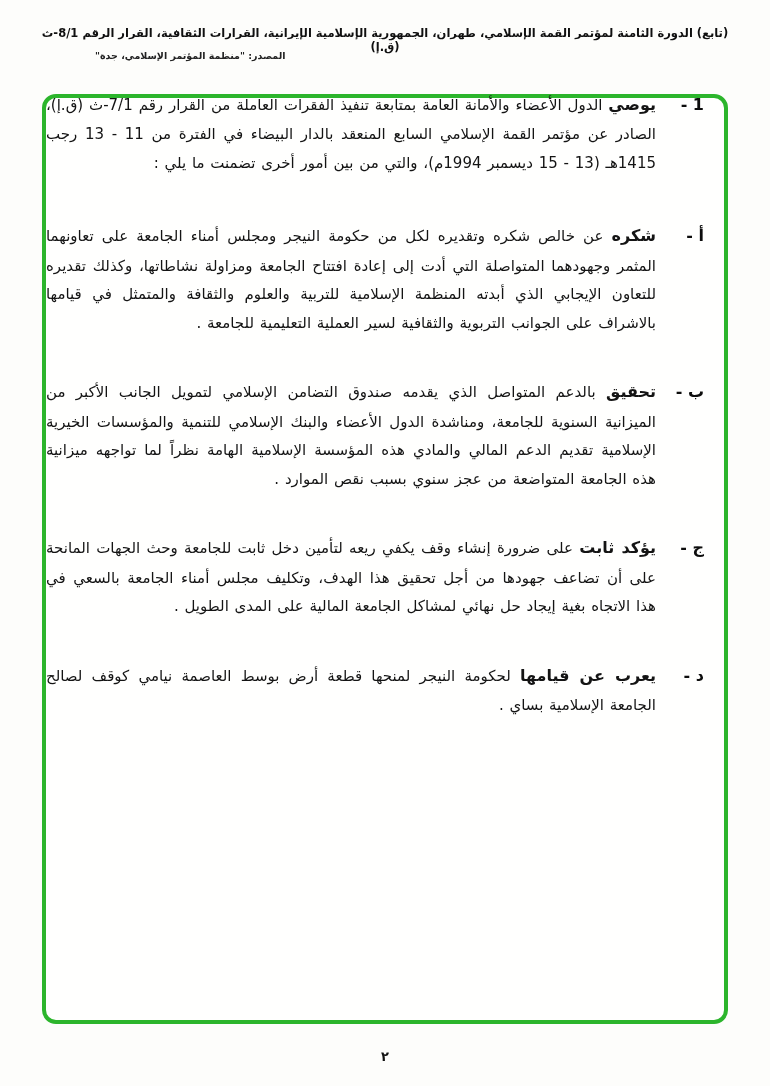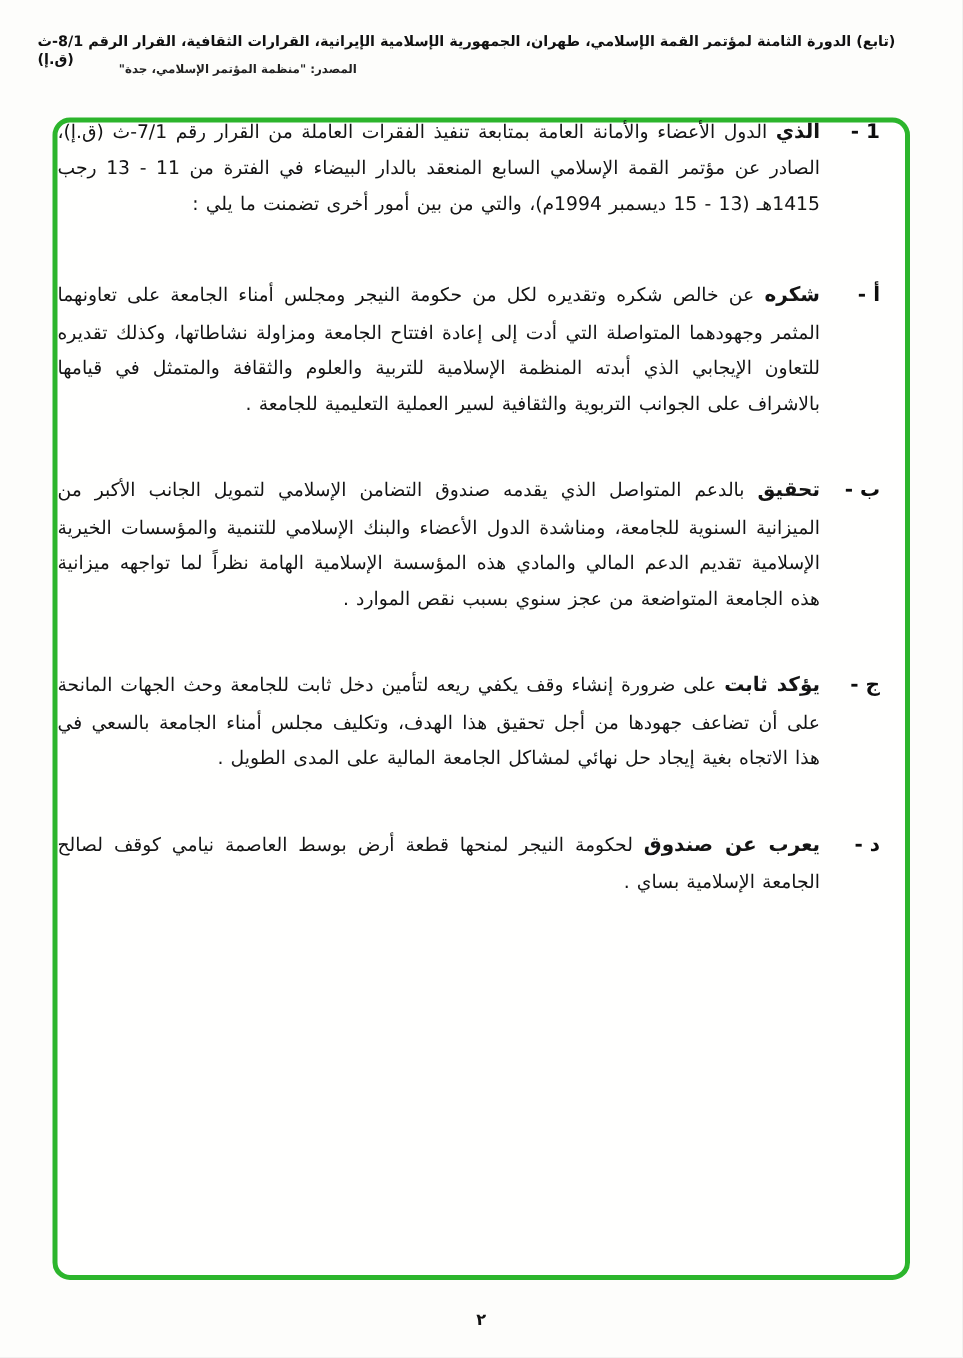--- a/index.html
+++ b/index.html
@@ -15,21 +15,21 @@
   }
   
   .doc-header {
     position: absolute;
     top: 26px;
     left: 0;
     right: 0;
     direction: rtl;
   }
   .header-line1 {
-    text-align: left;
+    text-align: center;
     font-size: 11.5px;
     font-weight: bold;
     color: #101010;
     padding: 0 30px;
     letter-spacing: 0.1px;
   }
   .header-source {
     position: absolute;
     top: 24px;
     left: 95px;
@@ -104,21 +104,21 @@
     <div class="header-source">المصدر: "منظمة المؤتمر الإسلامي، جدة"</div>
   </div>
 
   <div class="green-frame"></div>
 
   <div class="content">
 
     <div class="block tight">
       <div class="marker">1 -</div>
       <div class="ptext">
-        <span class="lead">الذي</span>
+        <span class="lead">يوصي</span>
         <span>الدول الأعضاء والأمانة العامة بمتابعة تنفيذ الفقرات العاملة من القرار رقم 7/1-ث (ق.إ)، الصادر عن مؤتمر القمة الإسلامي السابع المنعقد بالدار البيضاء في الفترة من 11 - 13 رجب 1415هـ (13 - 15 ديسمبر 1994م)، والتي من بين أمور أخرى تضمنت ما يلي :</span>
       </div>
     </div>
 
     <div class="block">
       <div class="marker">أ -</div>
       <div class="ptext">
         <span class="lead">شكره</span>
         <span>عن خالص شكره وتقديره لكل من حكومة النيجر ومجلس أمناء الجامعة على تعاونهما المثمر وجهودهما المتواصلة التي أدت إلى إعادة افتتاح الجامعة ومزاولة نشاطاتها، وكذلك تقديره للتعاون الإيجابي الذي أبدته المنظمة الإسلامية للتربية والعلوم والثقافة والمتمثل في قيامها بالاشراف على الجوانب التربوية والثقافية لسير العملية التعليمية للجامعة .</span>
       </div>
@@ -136,21 +136,21 @@
       <div class="marker">ج -</div>
       <div class="ptext">
         <span class="lead">يؤكد ثابت</span>
         <span>على ضرورة إنشاء وقف يكفي ريعه لتأمين دخل ثابت للجامعة وحث الجهات المانحة على أن تضاعف جهودها من أجل تحقيق هذا الهدف، وتكليف مجلس أمناء الجامعة بالسعي في هذا الاتجاه بغية إيجاد حل نهائي لمشاكل الجامعة المالية على المدى الطويل .</span>
       </div>
     </div>
 
     <div class="block">
       <div class="marker">د -</div>
       <div class="ptext">
-        <span class="lead">يعرب عن صندوق</span>
+        <span class="lead">يعرب عن قيامها</span>
         <span>لحكومة النيجر لمنحها قطعة أرض بوسط العاصمة نيامي كوقف لصالح الجامعة الإسلامية بساي .</span>
       </div>
     </div>
 
   </div>
 
   <div class="page-number">٢</div>
 
 </div>
 

